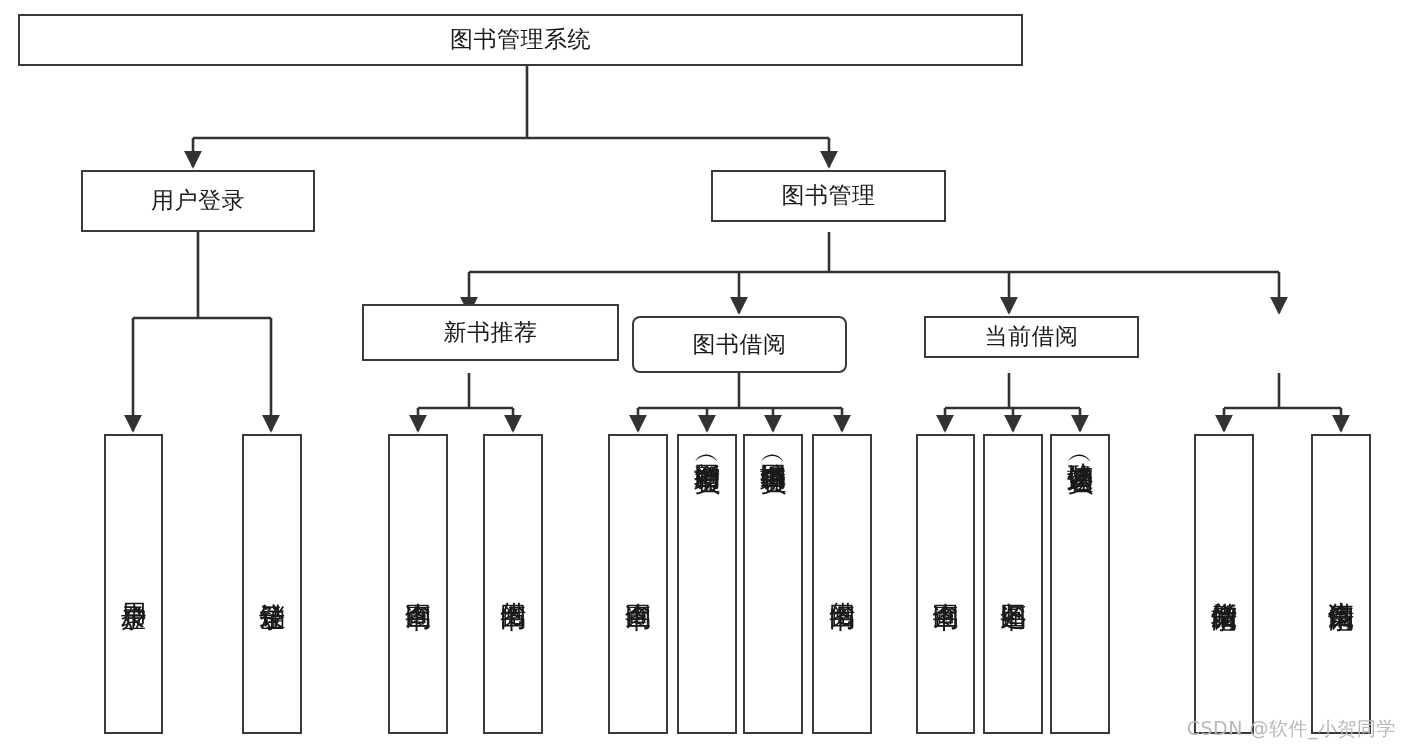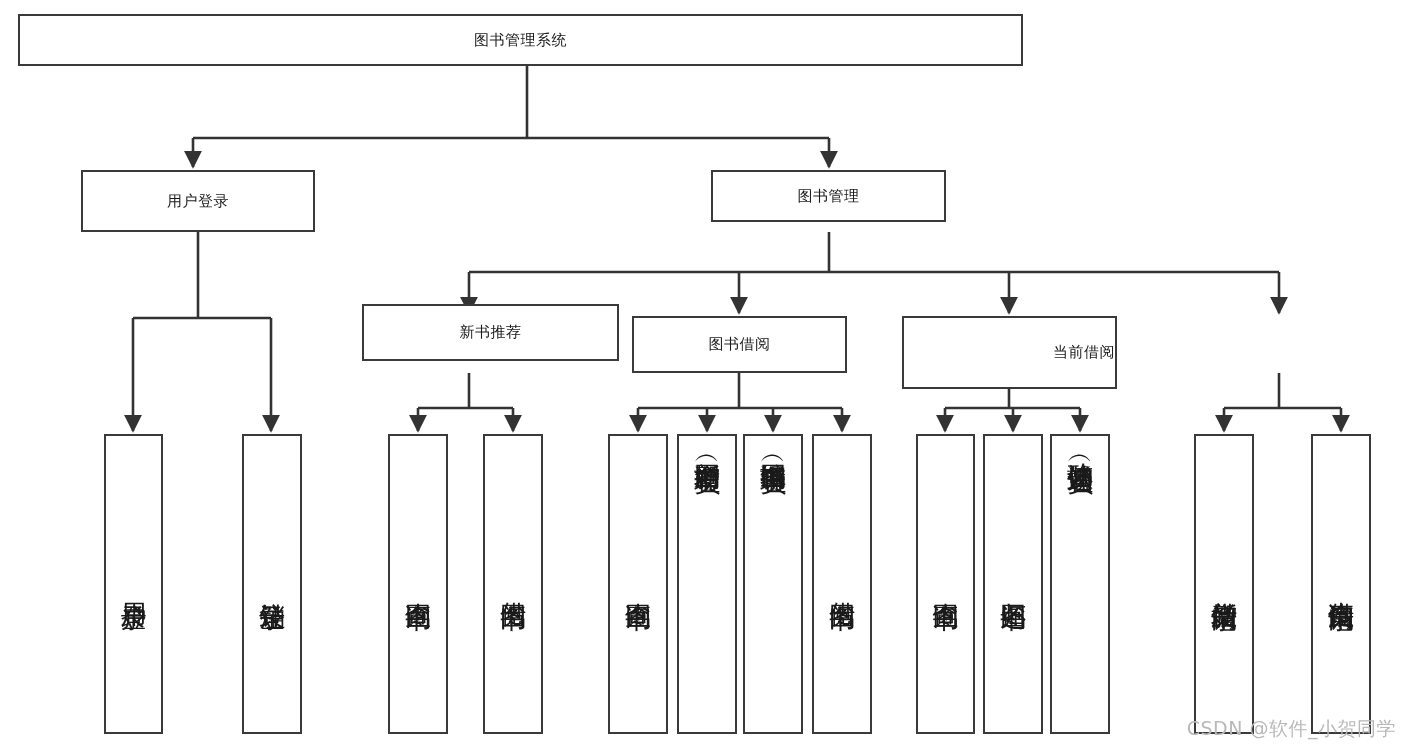--- a/index.html
+++ b/index.html
@@ -32,21 +32,21 @@
     border: 2.2px solid #3a3a3a;
     background: #ffffff;
     color: #1a1a1a;
     display: flex;
     align-items: center;
     justify-content: center;
     z-index: 2;
   }
   .node.horizontal .node-label {
     writing-mode: horizontal-tb;
-    font-size: 15px;
+    font-size: 23px;
     line-height: 1.1;
     letter-spacing: 0.5px;
     white-space: nowrap;
   }
   .node.vertical {
     align-items: flex-start;
     justify-content: center;
     padding-top: 6px;
   }
   .node.vertical .node-label {
@@ -143,24 +143,24 @@
   <div class="node horizontal" style="left:81px; top:170px; width:234px; height:62px;">
     <span class="node-label">用户登录</span>
   </div>
   <div class="node horizontal" style="left:711px; top:170px; width:235px; height:52px;">
     <span class="node-label">图书管理</span>
   </div>
 
   <div class="node horizontal" style="left:362px; top:304px; width:257px; height:57px;">
     <span class="node-label">新书推荐</span>
   </div>
-  <div class="node horizontal" style="left:632px; top:316px; width:215px; height:57px;">
+  <div class="node horizontal" style="left:632px; top:316px; width:215px; height:57px;border-radius:8px;">
     <span class="node-label">图书借阅</span>
   </div>
-  <div class="node horizontal" style="left:902px; top:316px; width:215px; height:73px;justify-content:flex-end;">
+  <div class="node horizontal" style="left:924px; top:316px; width:215px; height:42px;">
     <span class="node-label">当前借阅</span>
   </div>
 
   <div class="node vertical centered" style="left:104px; top:434px; width:59px; height:300px;">
     <span class="node-label">用户登录</span>
   </div>
   <div class="node vertical centered" style="left:242px; top:434px; width:60px; height:300px;">
     <span class="node-label">注销登录</span>
   </div>
 

